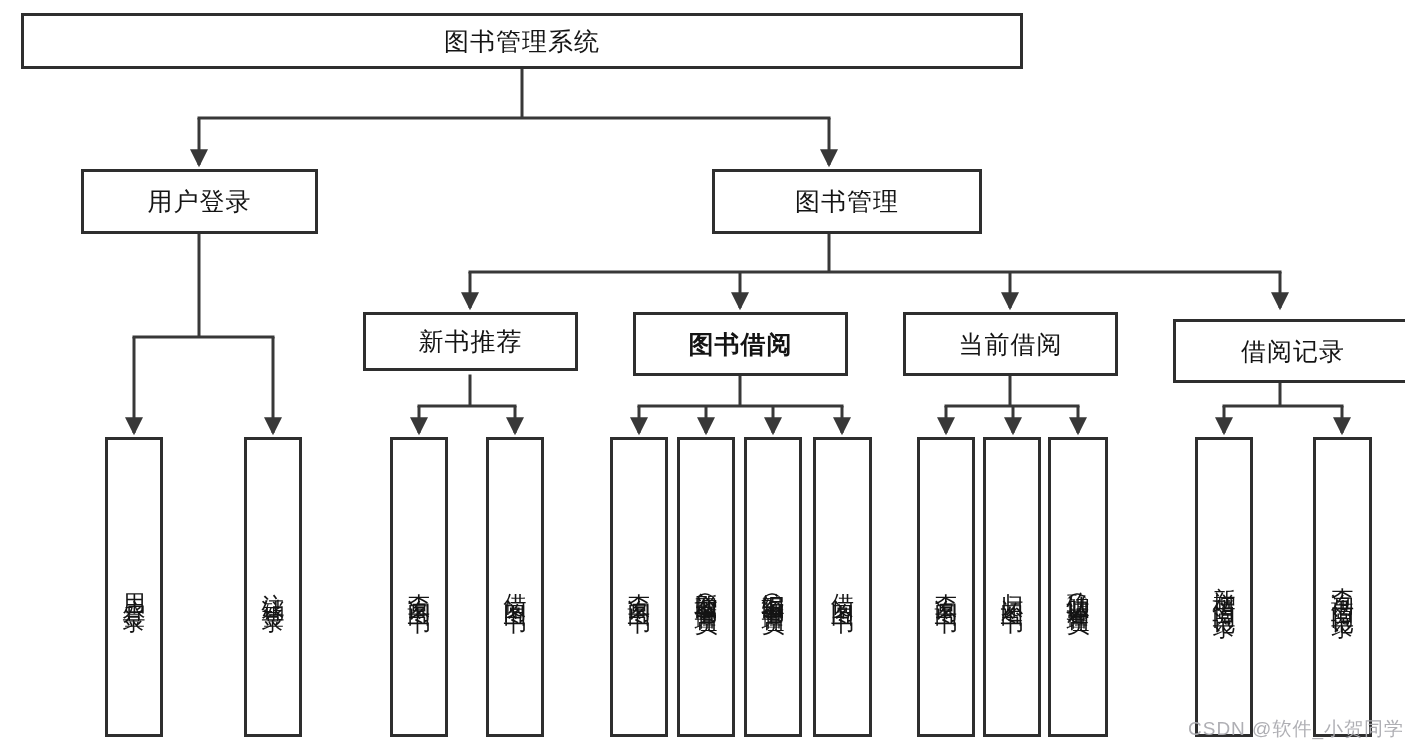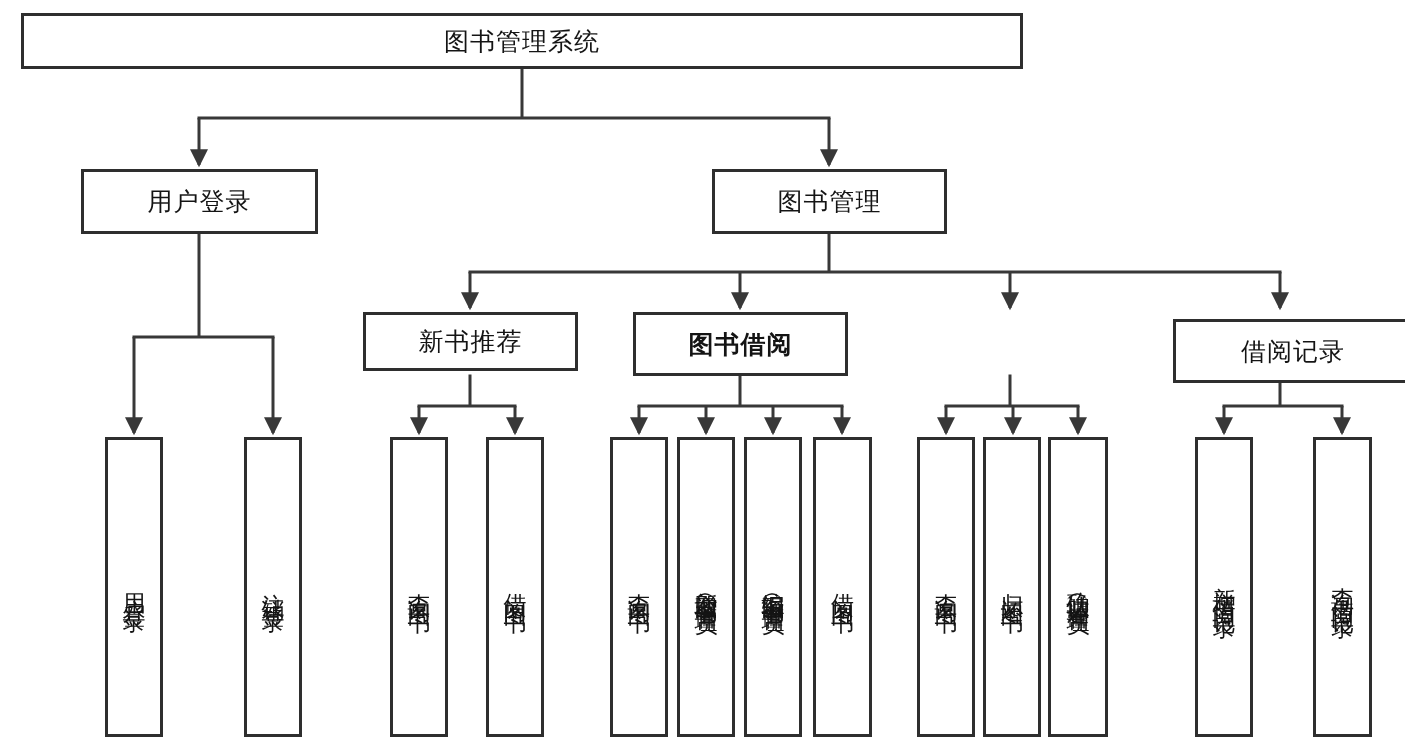--- a/index.html
+++ b/index.html
@@ -94,24 +94,25 @@
 
       <path d="M1280 376 V406 M1224 406 H1342"></path>
       <path d="M1224 406 V433" marker-end="url(#arrow)" stroke-linecap="butt"></path>
       <path d="M1342 406 V433" marker-end="url(#arrow)" stroke-linecap="butt"></path>
     </g>
   </svg>
 
   <div class="box hbox" style="left:21px; top:13px; width:1002px; height:56px;">图书管理系统</div>
 
   <div class="box hbox" style="left:81px; top:169px; width:237px; height:65px;">用户登录</div>
-  <div class="box hbox" style="left:712px; top:169px; width:235px; height:65px;">图书管理</div>
+  <div class="box hbox" style="left:712px; top:169px; width:270px; height:65px;">图书管理</div>
 
   <div class="box hbox" style="left:363px; top:312px; width:215px; height:59px;">新书推荐</div>
   <div class="box hbox" style="left:633px; top:312px; width:215px; height:64px;font-weight:bold;">图书借阅</div>
+  <div class="box hbox" style="left:903px; top:312px; width:215px; height:64px;">当前借阅</div>
   <div class="box hbox" style="left:1173px; top:319px; width:240px; height:64px;">借阅记录</div>
 
   <div class="box vbox" style="left:105px; top:437px; width:58px; height:300px;">
     <span class="vtext">用户登录</span>
   </div>
   <div class="box vbox" style="left:244px; top:437px; width:58px; height:300px;">
     <span class="vtext">注销登录</span>
   </div>
 
   <div class="box vbox" style="left:390px; top:437px; width:58px; height:300px;">
@@ -144,14 +145,15 @@
     <span class="vtext" style="letter-spacing:3px;">确认归还（管理员）</span>
   </div>
 
   <div class="box vbox" style="left:1195px; top:437px; width:58px; height:300px;">
     <span class="vtext">新增借阅记录</span>
   </div>
   <div class="box vbox" style="left:1313px; top:437px; width:59px; height:300px;">
     <span class="vtext">查询借阅记录</span>
   </div>
 
+  <div class="watermark">CSDN @软件_小贺同学</div>
 
 </div>
 
 </body></html>

